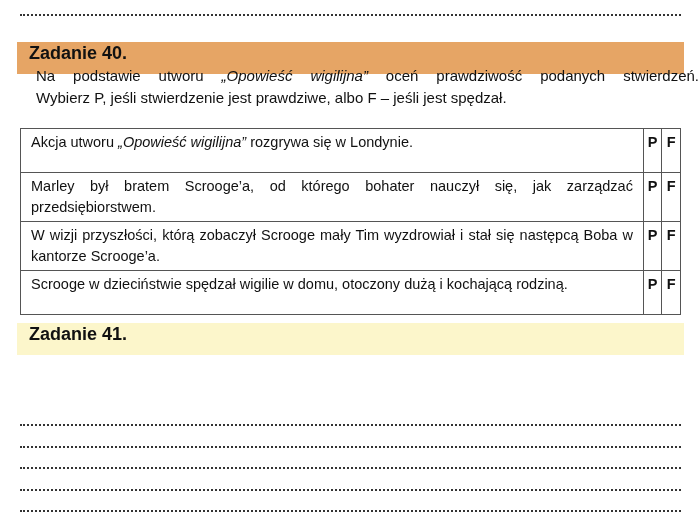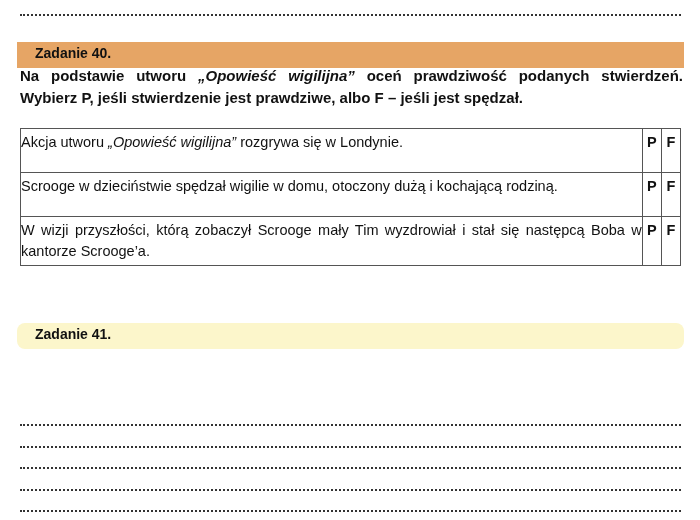--- a/index.html
+++ b/index.html
@@ -1,31 +1,31 @@
 <!DOCTYPE html>
 <html><head>
 <meta charset="utf-8">
 <style>
   html, body { margin:0; padding:0; background:#ffffff; }
   body { width:700px; height:520px; position:relative; overflow:hidden;
          font-family:"Liberation Sans", sans-serif; color:#111; }
   .dots { position:absolute; left:20px; width:661px; height:0;
           border-top:2px dotted #333; }
-  .task-bar { position:absolute; left:17px; width:667px; height:26px;
-              font-weight:bold; font-size:14px; line-height:23px; padding-left:18px; box-sizing:border-box; }
+  .task-bar { position:absolute; left:17px; width:667px; height:32px;
+              font-weight:bold; font-size:18px; line-height:23px; padding-left:12px; box-sizing:border-box; }
   .task-bar.orange { background:#E6A565; }
-  .task-bar.yellow { background:#FCF6CB;border-radius:8px; }
-  .instr { position:absolute; left:20px; width:663px; font-weight:bold; font-size:15px;
+  .task-bar.yellow { background:#FCF6CB; }
+  .instr { position:absolute; left:36px; width:663px; font-weight:normal; font-size:15px;
            line-height:22px; text-align:justify; }
   .instr .line { display:block; }
   .instr .jline { display:block; text-align:justify; text-align-last:justify; }
   em { font-style:italic; }
   table { position:absolute; left:20px; top:128px; width:661px; border-collapse:collapse;
           font-size:14.5px; }
-  td { border:1px solid #555; vertical-align:top; padding:3px 0; line-height:21px; }
+  td { border:1px solid #555; vertical-align:top; padding:3px 10px; line-height:21px; }
   td.stmt { width:584px; height:37px; text-align:justify; }
   td.pf { width:17px; text-align:center; font-weight:bold; padding:3px 0; }
 </style>
 </head>
 <body>
 
 <div class="dots" style="top:14px;"></div>
 
 <div class="task-bar orange" style="top:42px;">
   <span>Zadanie 40.</span>
@@ -37,26 +37,31 @@
 </div>
 
 <table>
   <tbody>
       <tr>
     <td class="stmt"><span>Akcja utworu </span><em>„Opowieść wigilijna”</em><span> rozgrywa się w Londynie.</span></td>
     <td class="pf">P</td>
     <td class="pf">F</td>
   </tr>
   <tr>
-    <td class="stmt"><span>Scrooge w dzieciństwie spędzał wigilie w domu, otoczony dużą i kochającą rodziną.</span></td>
+    <td class="stmt"><span>Marley był bratem Scrooge’a, od którego bohater nauczył się, jak zarządzać przedsiębiorstwem.</span></td>
     <td class="pf">P</td>
     <td class="pf">F</td>
   </tr>
   <tr>
     <td class="stmt"><span>W wizji przyszłości, którą zobaczył Scrooge mały Tim wyzdrowiał i stał się następcą Boba w kantorze Scrooge’a.</span></td>
+    <td class="pf">P</td>
+    <td class="pf">F</td>
+  </tr>
+  <tr>
+    <td class="stmt"><span>Scrooge w dzieciństwie spędzał wigilie w domu, otoczony dużą i kochającą rodziną.</span></td>
     <td class="pf">P</td>
     <td class="pf">F</td>
   </tr>
 </tbody>
   </table>
 
 <div class="task-bar yellow" style="top:323px;">
   <span>Zadanie 41.</span>
 </div>
 

